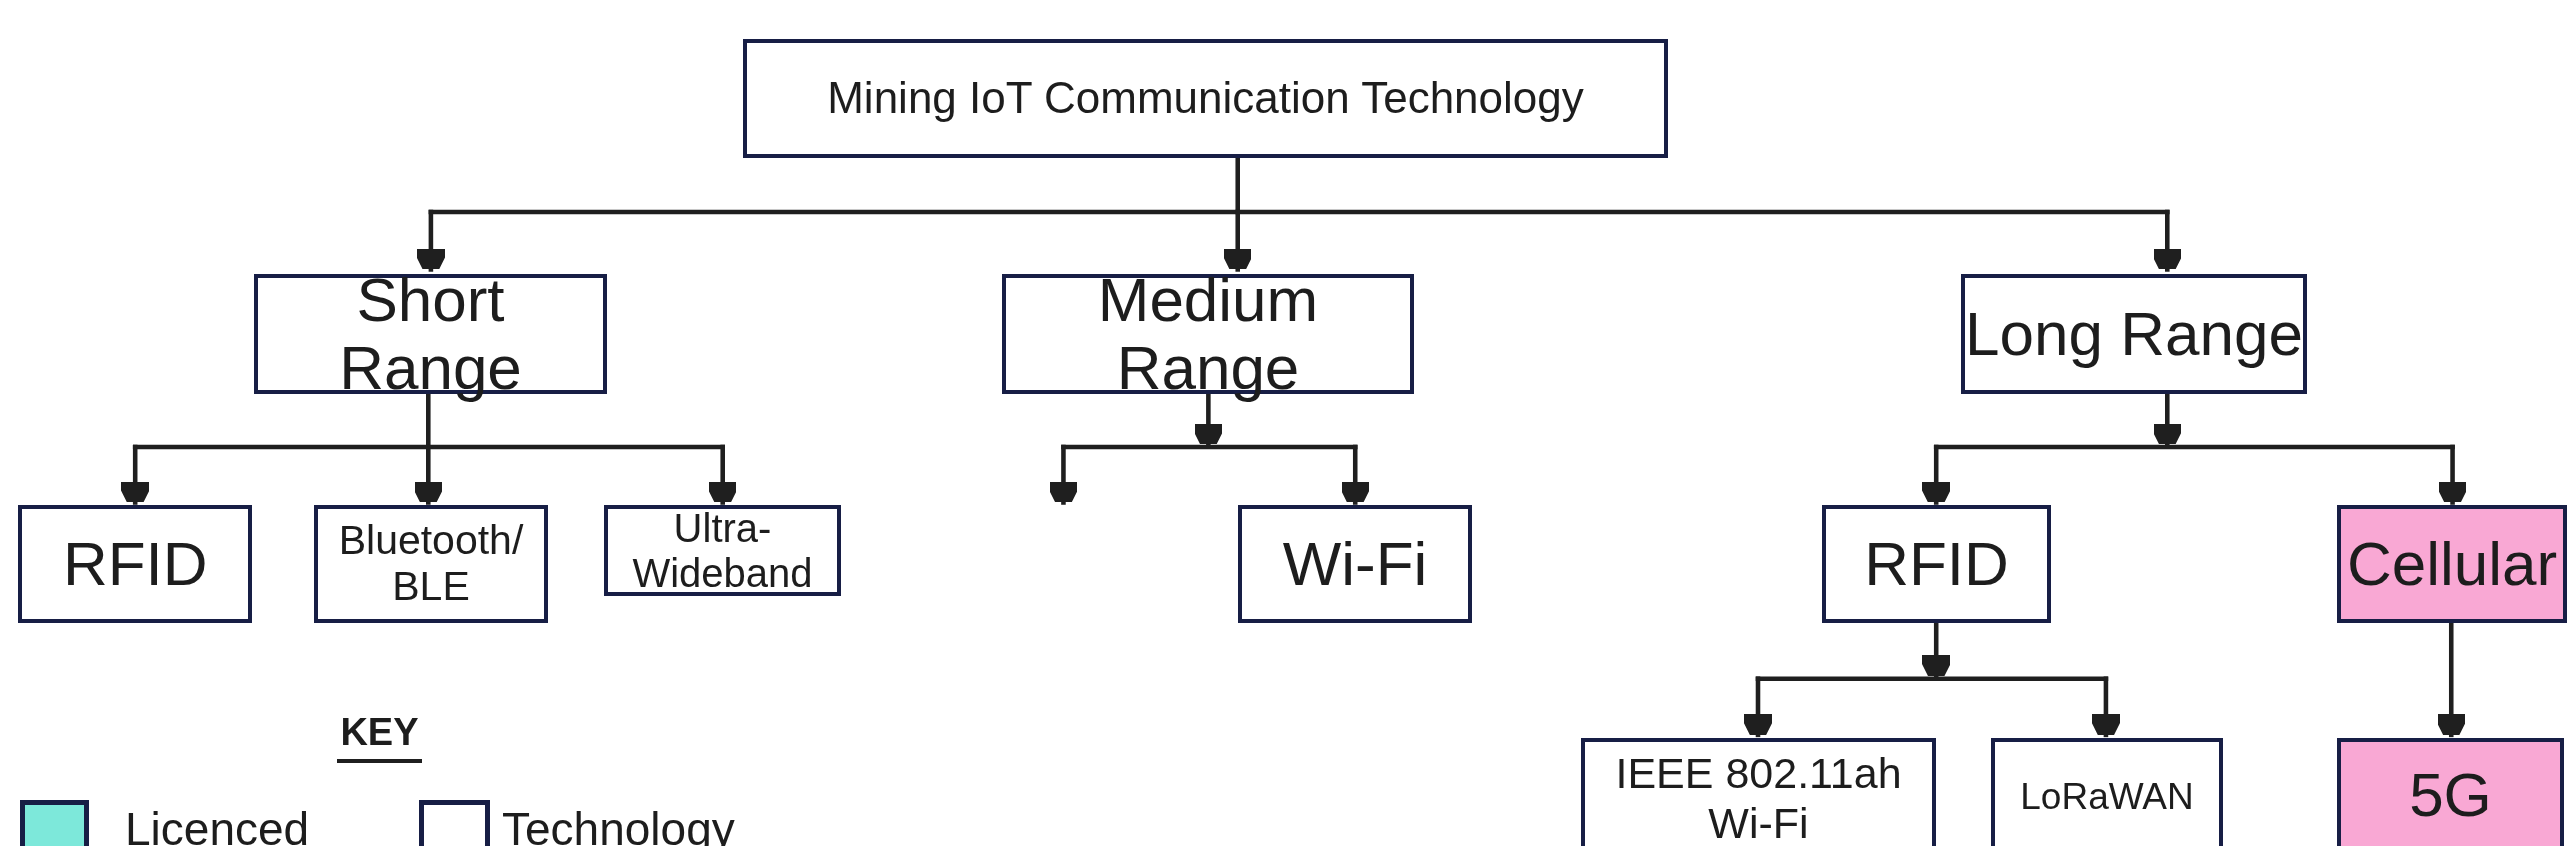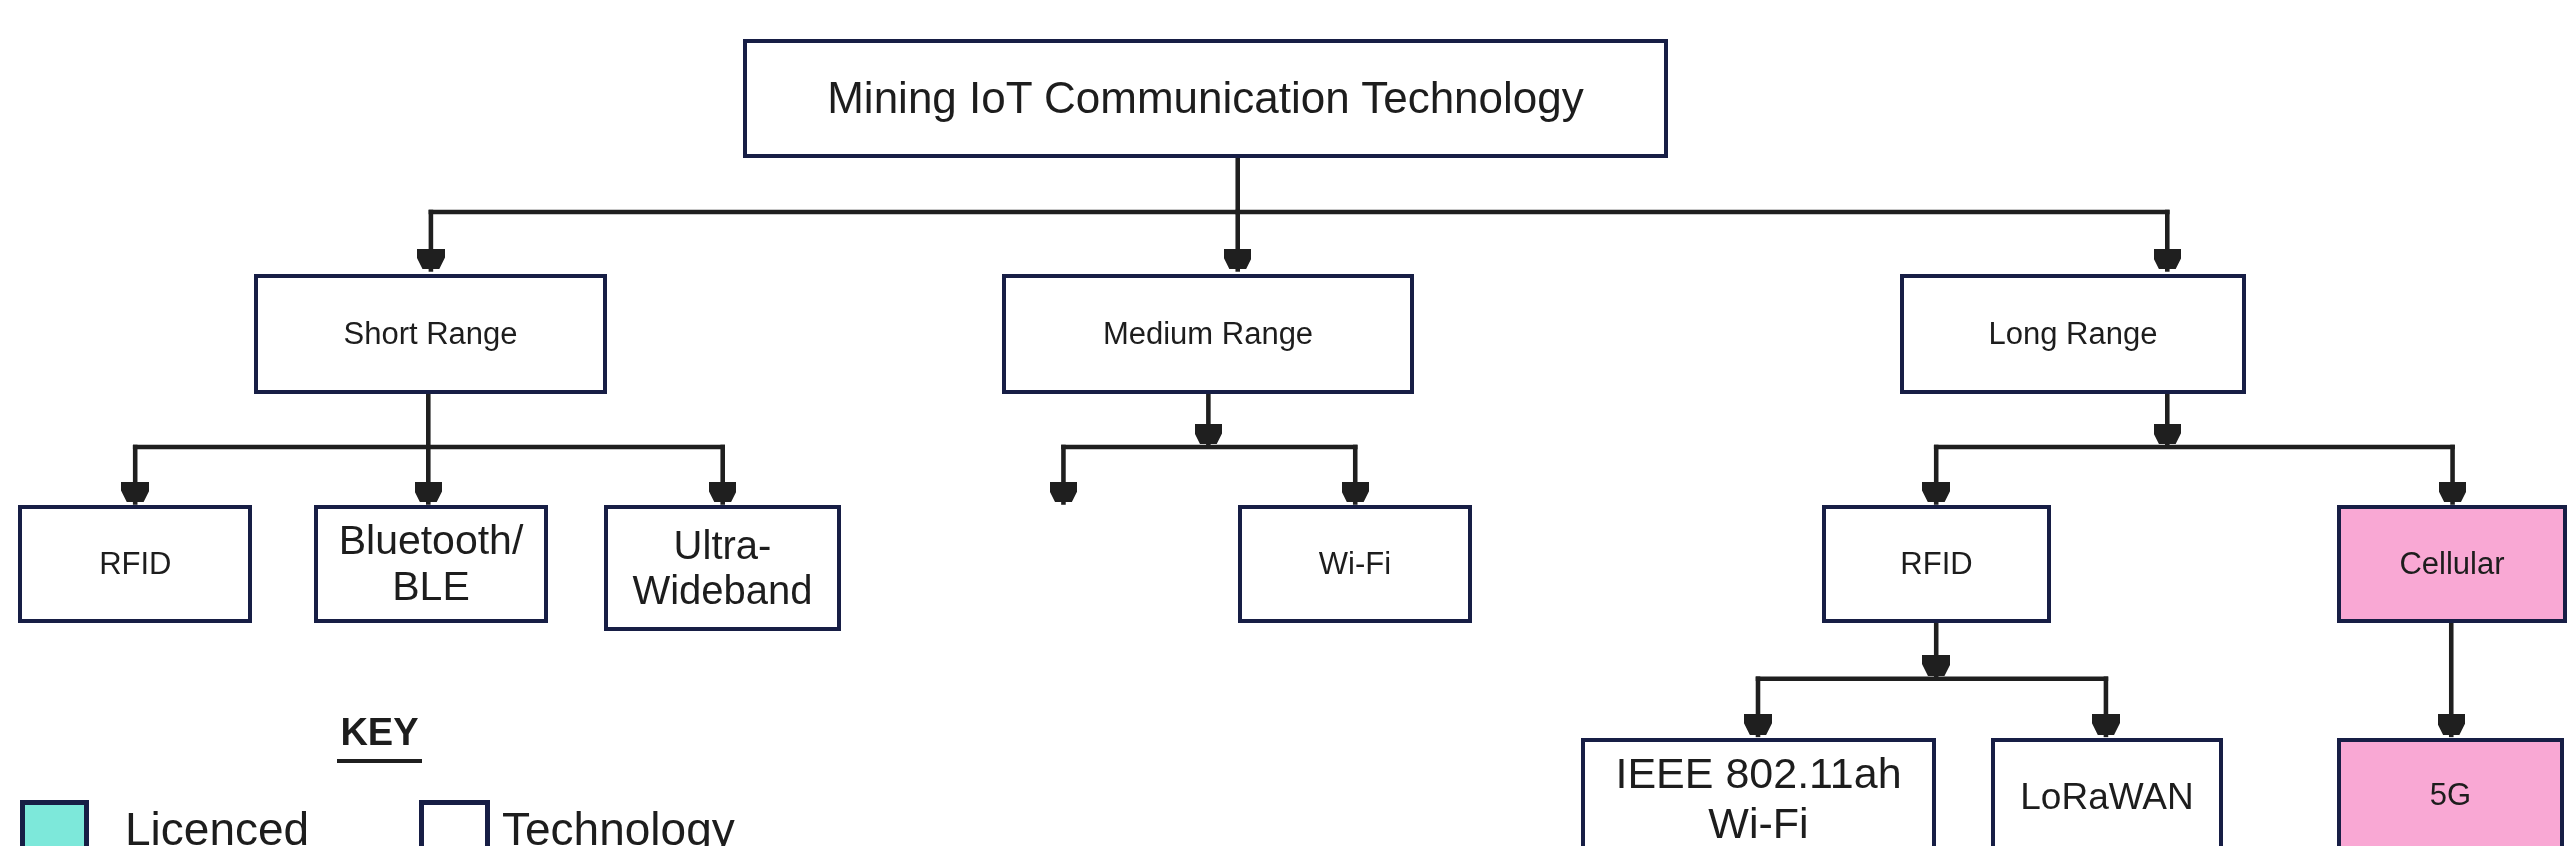--- a/index.html
+++ b/index.html
@@ -31,34 +31,34 @@
   }
   .node {
     position: absolute;
     box-sizing: border-box;
     background: #ffffff;
     border: 4.6px solid #171e45;
     display: flex;
     align-items: center;
     justify-content: center;
     text-align: center;
-    font-size: 31px;
+    font-size: 62px;
     line-height: 1.1;
     white-space: pre-line;
     color: #1d1d1d;
   }
   .node.licenced { background: #f9a8d4; }
 
   .n-title    { left: 743px; top: 15px;   width: 925px; height: 119px; font-size: 44px; }
   .n-short    { left: 254px;  top: 250px;  width: 353px;  height: 120px; }
   .n-medium   { left: 1002px; top: 250px;  width: 412px;  height: 120px; }
-  .n-long     { left: 1900px; top: 250px;  width: 346px;  height: 120px; }
+  .n-long     { left: 1961px; top: 250px;  width: 346px;  height: 120px; }
   .n-rfid     { left: 18.3px;   top: 481px;  width: 234px;  height: 118px; }
   .n-bt       { left: 314px;  top: 481px;  width: 234px;  height: 118px; font-size: 41px; line-height: 1.12; }
-  .n-uwb      { left: 604px;  top: 481px;  width: 237px;  height: 126px; font-size: 40px; line-height: 1.12; }
+  .n-uwb      { left: 604px;  top: 481px;  width: 237px;  height: 91px; font-size: 40px; line-height: 1.12; }
   .n-zigbee   { left: 946px; top: 481px;  width: 235px;  height: 118px; }
   .n-wifi     { left: 1238px; top: 481px;  width: 234px;  height: 118px; }
   .n-lpwan    { left: 1822px; top: 481px;  width: 229px;  height: 118px; }
   .n-cellular { left: 2337px; top: 481px;  width: 230px;  height: 118px; }
   .n-ieee     { left: 1581px; top: 714px; width: 355px;  height: 121px; font-size: 43px; line-height: 1.15; }
   .n-lorawan  { left: 1991px; top: 714px; width: 232px;  height: 118px; font-size: 37px; }
   .n-fiveg    { left: 2337px; top: 714px; width: 227px;  height: 115px; }
 
   .key-heading {
     position: absolute;

